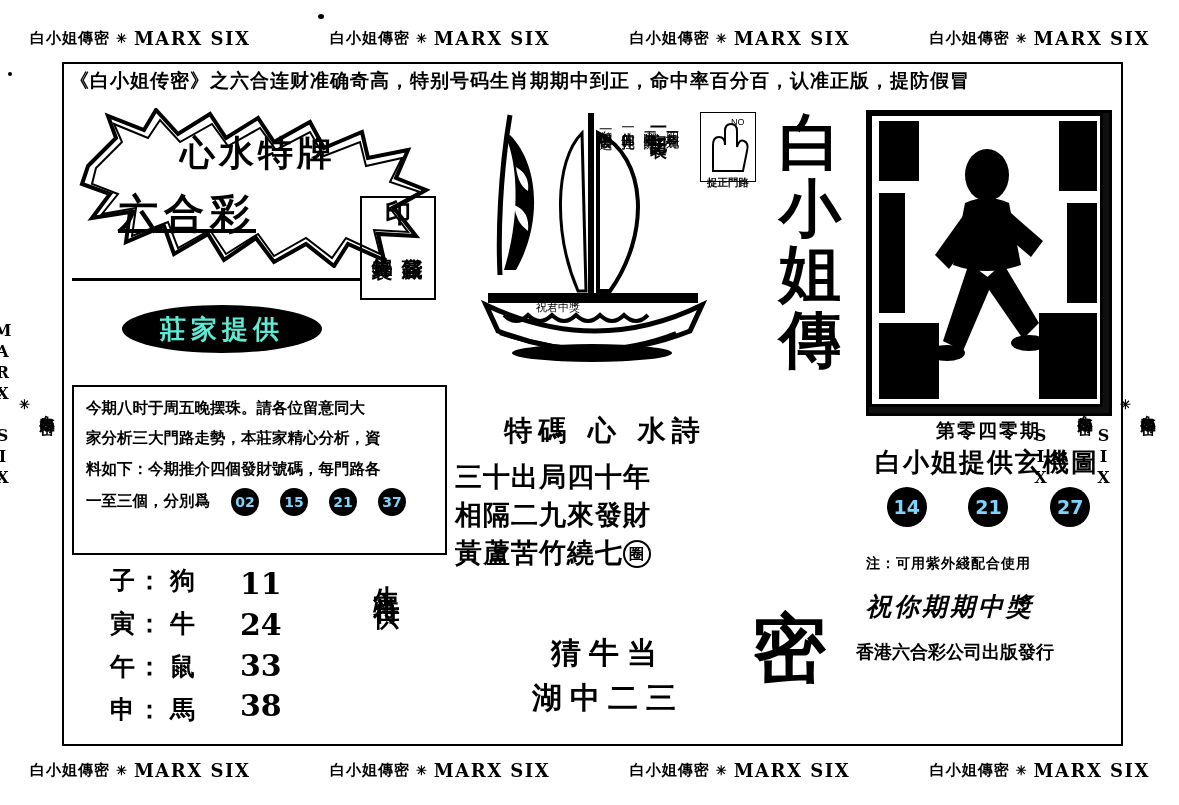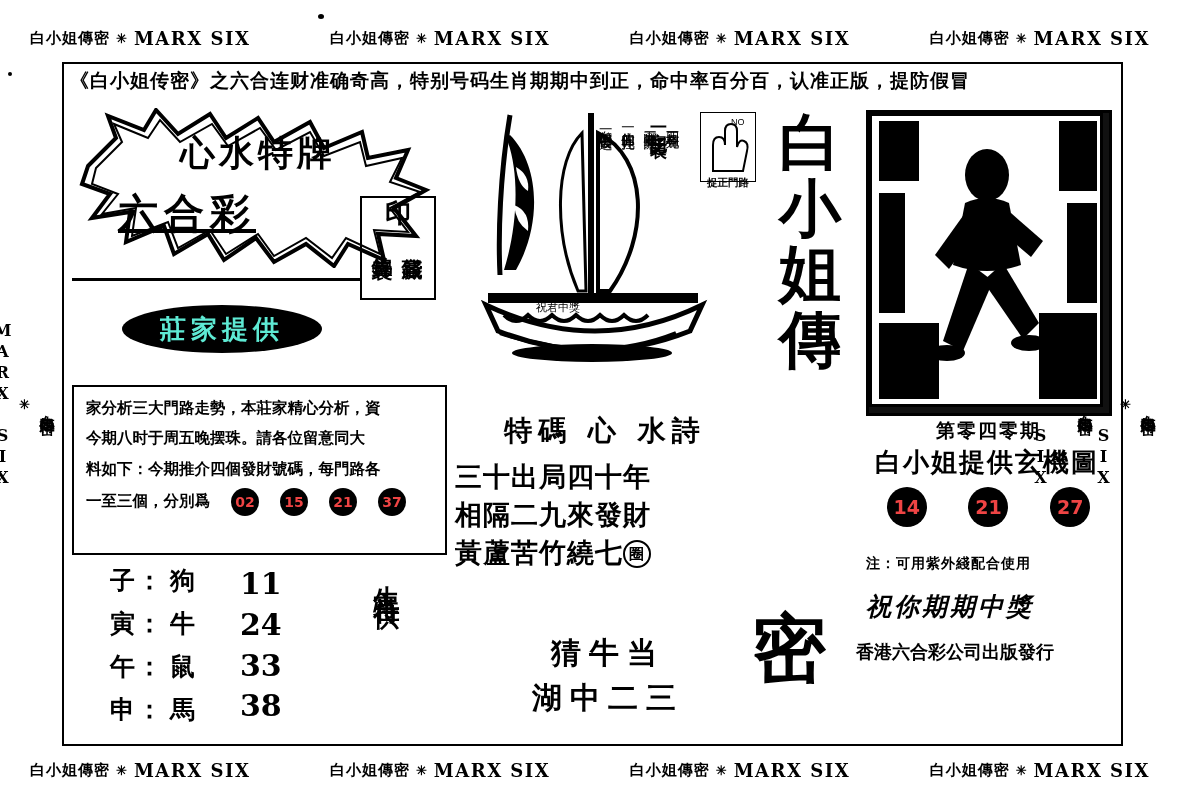--- a/index.html
+++ b/index.html
@@ -38,21 +38,21 @@
   
   .seal{position:absolute;left:360px;top:196px;width:72px;height:100px;border:2px solid #000;display:flex;flex-direction:column;align-items:center;justify-content:flex-start;}
   .seal .glyph{font-size:26px;font-weight:bold;line-height:1;margin-top:2px;}
   .sealtext{position:absolute;left:358px;top:240px;width:78px;display:flex;gap:2px;justify-content:center;}
   .sealcol{writing-mode:vertical-rl;text-orientation:upright;font-size:21px;font-weight:bold;letter-spacing:3px;font-family:"DejaVu Serif","Liberation Serif",serif;}
 
   
   .textbox{position:absolute;left:72px;top:385px;width:375px;height:170px;border:2px solid #000;padding:10px 12px;box-sizing:border-box;}
   .textbox p{margin:0 0 7px 0;font-size:15.5px;line-height:1.5;font-weight:bold;font-family:"DejaVu Sans","Liberation Sans",sans-serif;}
   .numrow{display:flex;align-items:center;gap:21px;margin-top:2px;}
-  .ball{width:28px;height:28px;border-radius:50%;background:#000;color:#ef4444;font-size:14px;display:flex;align-items:center;justify-content:center;font-family:"DejaVu Sans","Liberation Sans",sans-serif;font-weight:bold;}
+  .ball{width:28px;height:28px;border-radius:50%;background:#000;color:#7dd3fc;font-size:14px;display:flex;align-items:center;justify-content:center;font-family:"DejaVu Sans","Liberation Sans",sans-serif;font-weight:bold;}
   .blessing{margin-top:8px;text-align:center;font-size:22px;font-weight:bold;letter-spacing:4px;font-family:"DejaVu Serif","Liberation Serif",serif;}
 
   
   .zodiac{position:absolute;left:110px;top:565px;width:350px;height:160px;display:grid;grid-template-columns:60px 70px 95px 70px;font-family:"DejaVu Serif","Liberation Serif",serif;}
   .zc{display:flex;flex-direction:column;justify-content:space-between;}
   .zc div{font-size:25px;font-weight:bold;line-height:1.25;}
   .z-col1 div{letter-spacing:2px;}
   .z-num div{font-size:30px;}
   .z-last{writing-mode:vertical-rl;text-orientation:upright;font-size:26px;font-weight:bold;letter-spacing:6px;height:155px;}
 
@@ -182,22 +182,22 @@
 
   <div class="seal">
     <div class="glyph">印</div>
   </div>
   <div class="sealtext">
     <div class="sealcol">錦囊</div>
     <div class="sealcol">贏錢</div>
   </div>
 
   <div class="textbox">
+    <p>今期八时于周五晚摆珠。請各位留意同大</p>
     <p>家分析三大門路走勢，本莊家精心分析，資</p>
-    <p>今期八时于周五晚摆珠。請各位留意同大</p>
     <p>料如下：今期推介四個發財號碼，每門路各</p>
     <div class="numrow">
       <span style="font-size:15.5px;font-weight:bold;">一至三個，分別爲</span>
       <span class="ball">02</span>
       <span class="ball">15</span>
       <span class="ball">21</span>
       <span class="ball">37</span>
     </div>
   </div>
 

